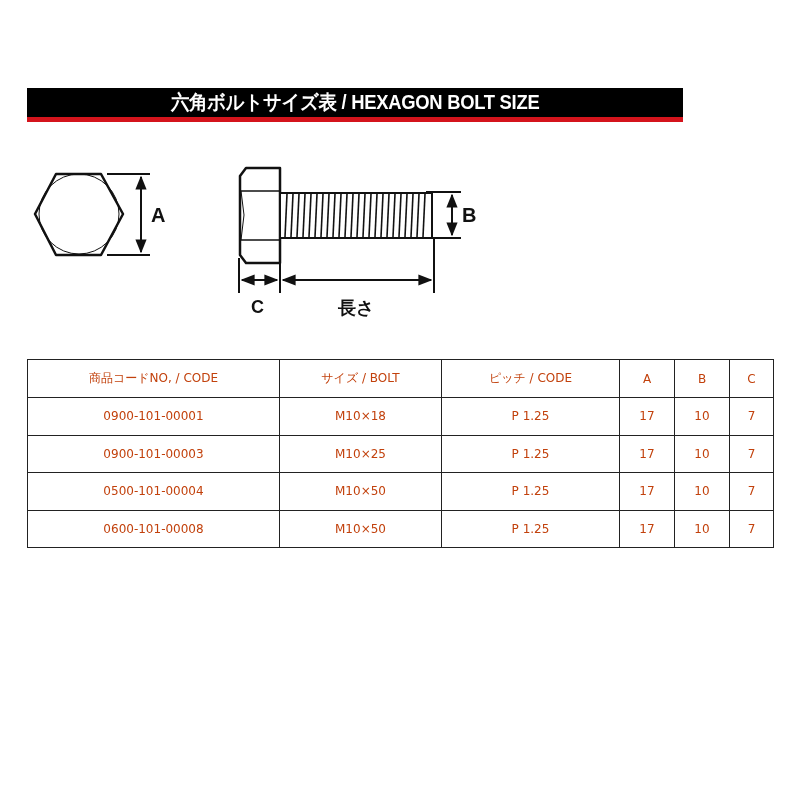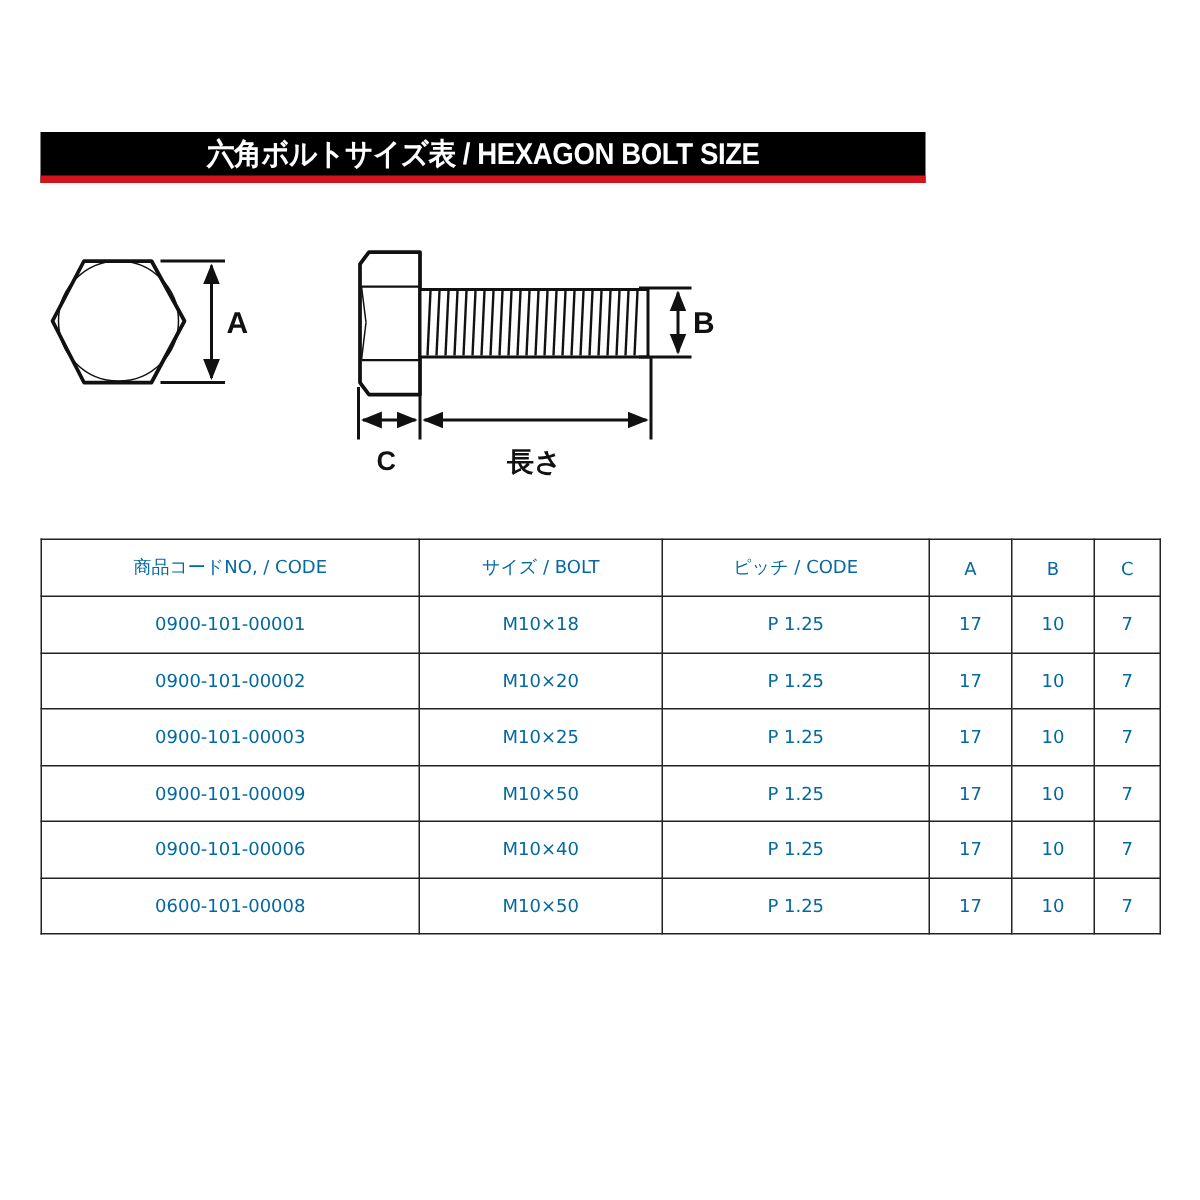--- a/index.html
+++ b/index.html
@@ -1,32 +1,32 @@
 <!DOCTYPE html>
 <html><head>
 <meta charset="utf-8">
 <style>
   html, body { margin: 0; padding: 0; background: #ffffff; }
   body { width: 800px; height: 800px; position: relative; overflow: hidden;
          font-family: "DejaVu Sans", "Liberation Sans", sans-serif; color: #333; }
   .banner {
-    position: absolute; left: 27px; top: 88px; width: 590px; height: 34px;
+    position: absolute; left: 27px; top: 88px; width: 656px; height: 34px;
     background: #000; box-sizing: border-box; border-bottom: 5px solid #d4141c;
     display: flex; align-items: center; justify-content: center;
   }
   .banner-title {
     color: #fff; font-family: "Liberation Sans", sans-serif; font-weight: bold;
     font-size: 20px; letter-spacing: -0.3px; transform: scaleX(0.92);
   }
   .diagram { position: absolute; left: 0; top: 0; }
   .label-txt { font-family: "Liberation Sans", sans-serif; font-weight: bold; fill: #111; }
   table.spec {
     position: absolute; left: 27px; top: 359px; width: 746px;
     border-collapse: collapse; table-layout: fixed;
-    font-family: "DejaVu Sans", sans-serif; font-size: 12px; color: #0369a1;
+    font-family: "DejaVu Sans", sans-serif; font-size: 12px; color: #c2410c;
   }
   table.spec th, table.spec td {
     border: 1.5px solid #222; height: 36.5px; padding: 0;
     text-align: center; vertical-align: middle; font-weight: normal;
   }
   table.spec th { height: 37px; }
 </style>
 </head>
 <body>
 
@@ -126,46 +126,30 @@
   <tbody>
     <tr>
       <td>0900-101-00001</td>
       <td>M10×18</td>
       <td>P 1.25</td>
       <td>17</td>
       <td>10</td>
       <td>7</td>
     </tr>
     <tr>
-      <td>0900-101-00002</td>
-      <td>M10×20</td>
-      <td>P 1.25</td>
-      <td>17</td>
-      <td>10</td>
-      <td>7</td>
-    </tr>
-    <tr>
       <td>0900-101-00003</td>
       <td>M10×25</td>
       <td>P 1.25</td>
       <td>17</td>
       <td>10</td>
       <td>7</td>
     </tr>
     <tr>
-      <td>0900-101-00009</td>
+      <td>0500-101-00004</td>
       <td>M10×50</td>
-      <td>P 1.25</td>
-      <td>17</td>
-      <td>10</td>
-      <td>7</td>
-    </tr>
-    <tr>
-      <td>0900-101-00006</td>
-      <td>M10×40</td>
       <td>P 1.25</td>
       <td>17</td>
       <td>10</td>
       <td>7</td>
     </tr>
     <tr>
       <td>0600-101-00008</td>
       <td>M10×50</td>
       <td>P 1.25</td>
       <td>17</td>

